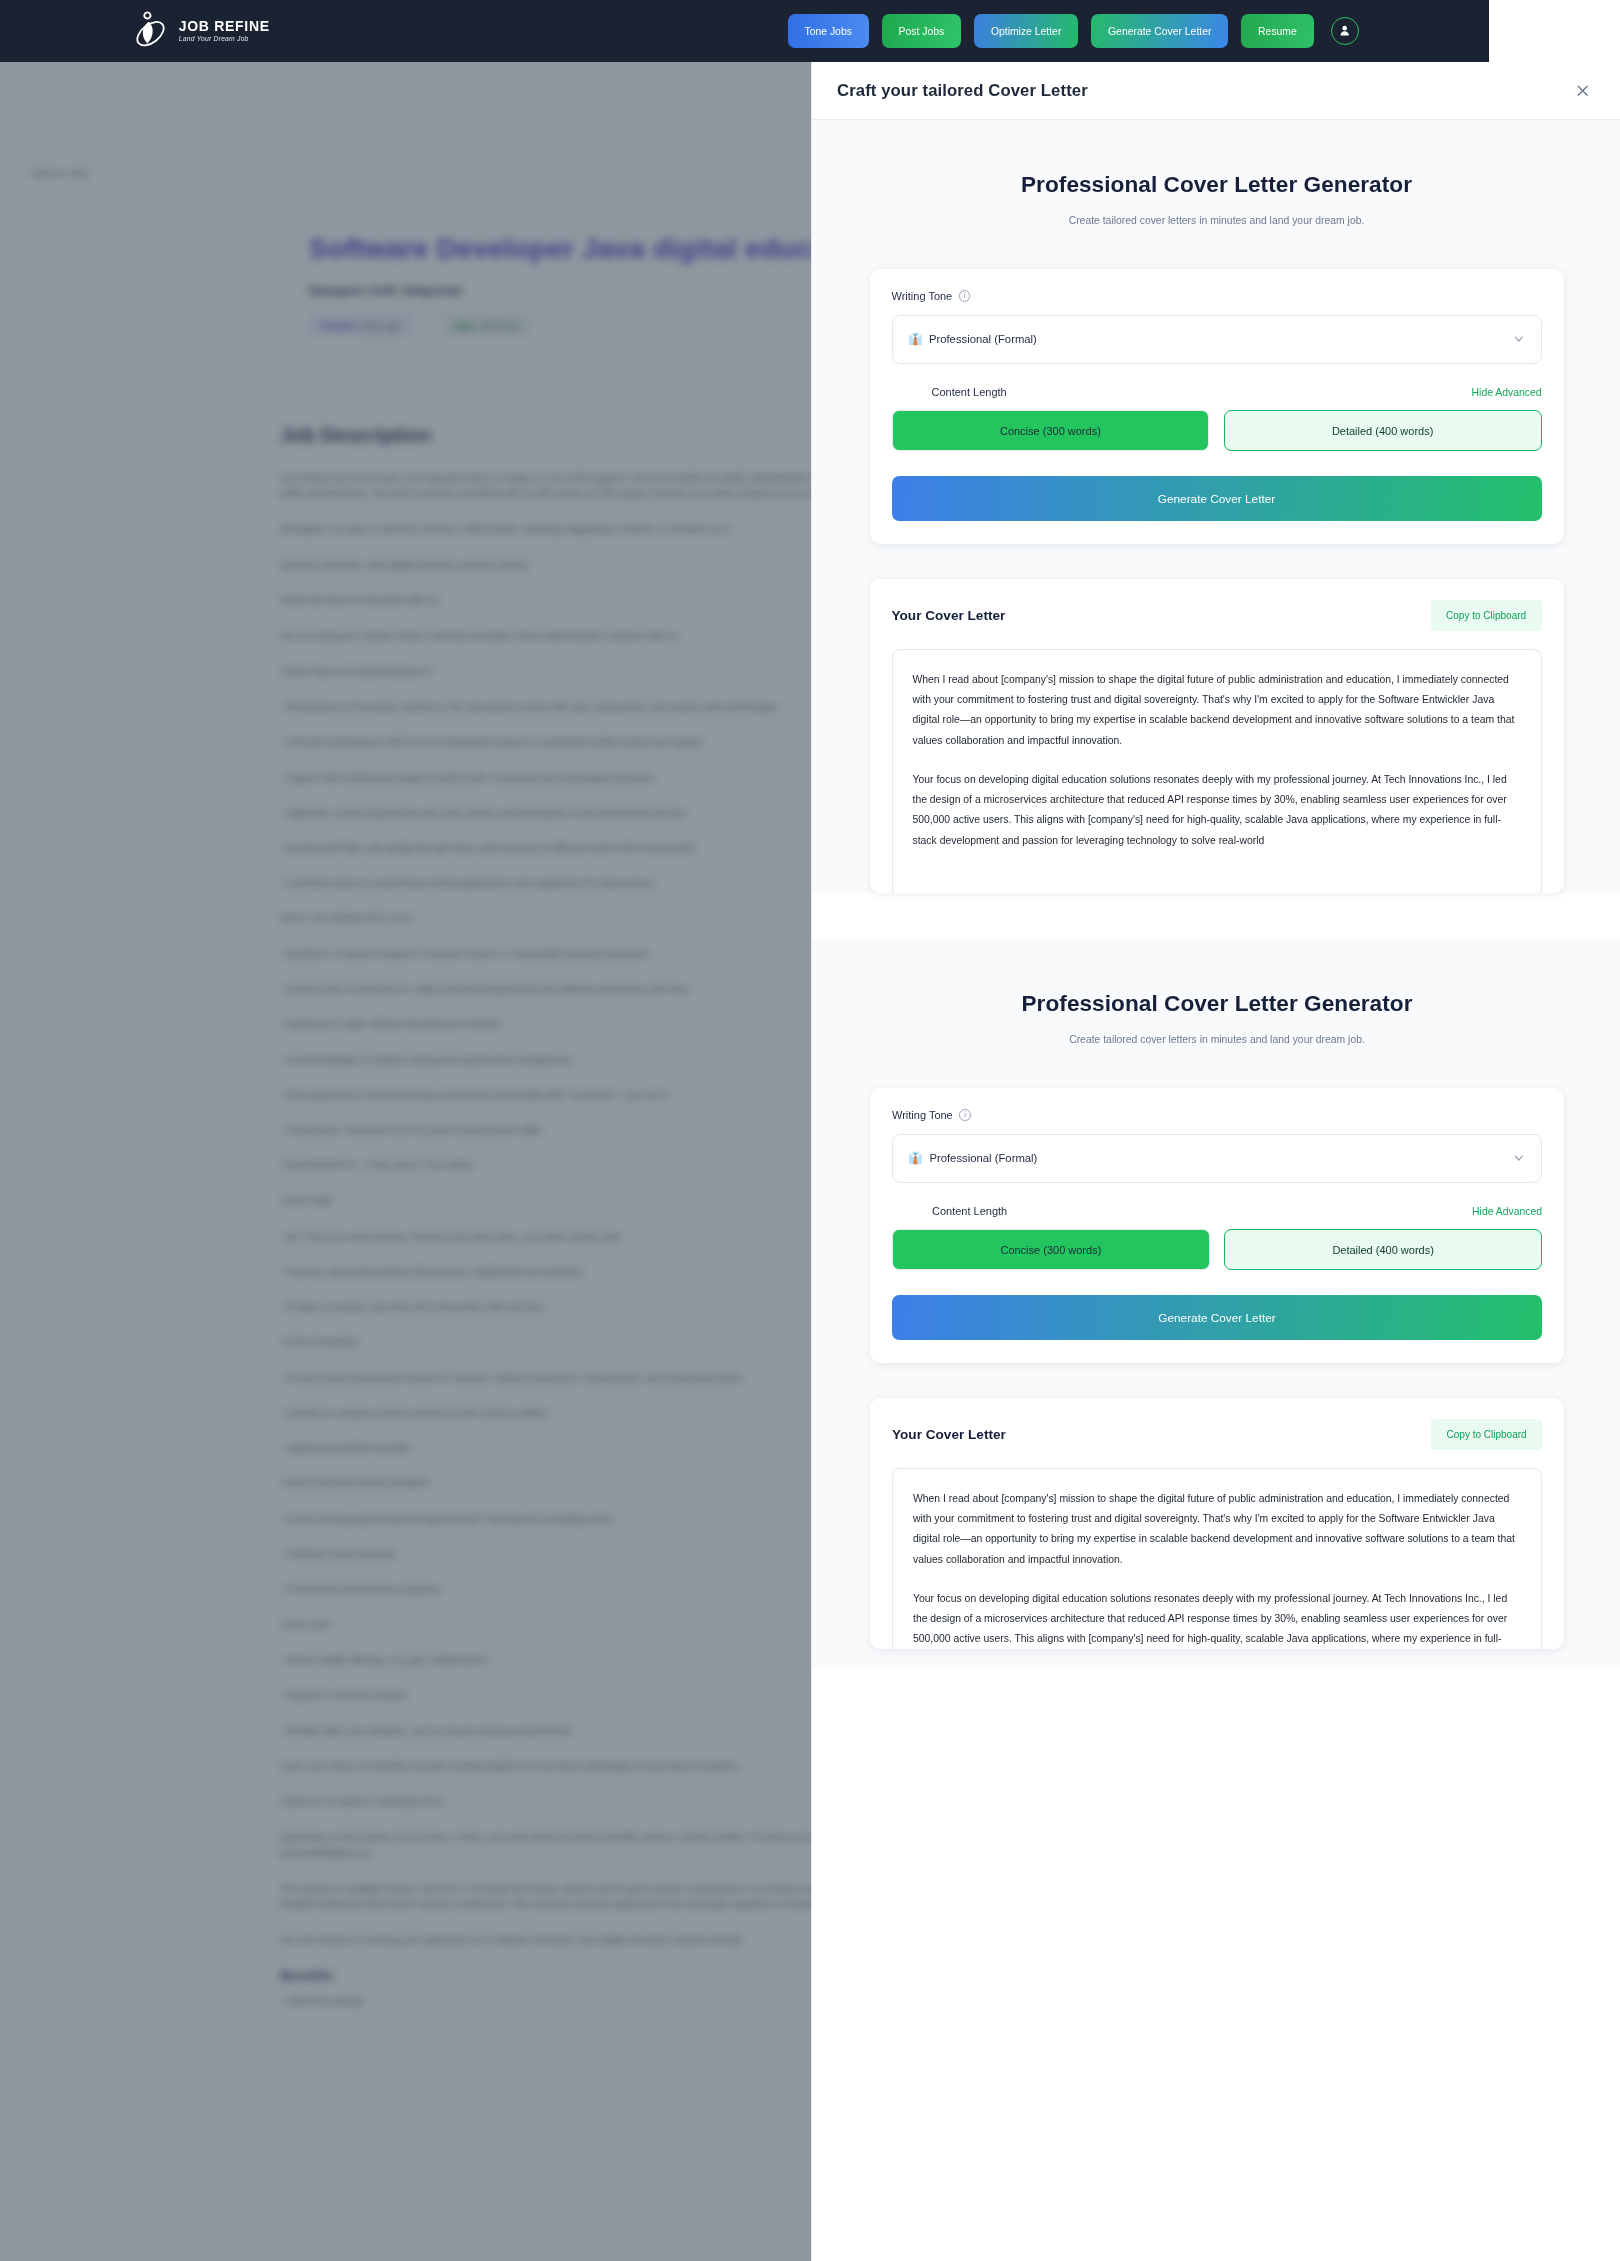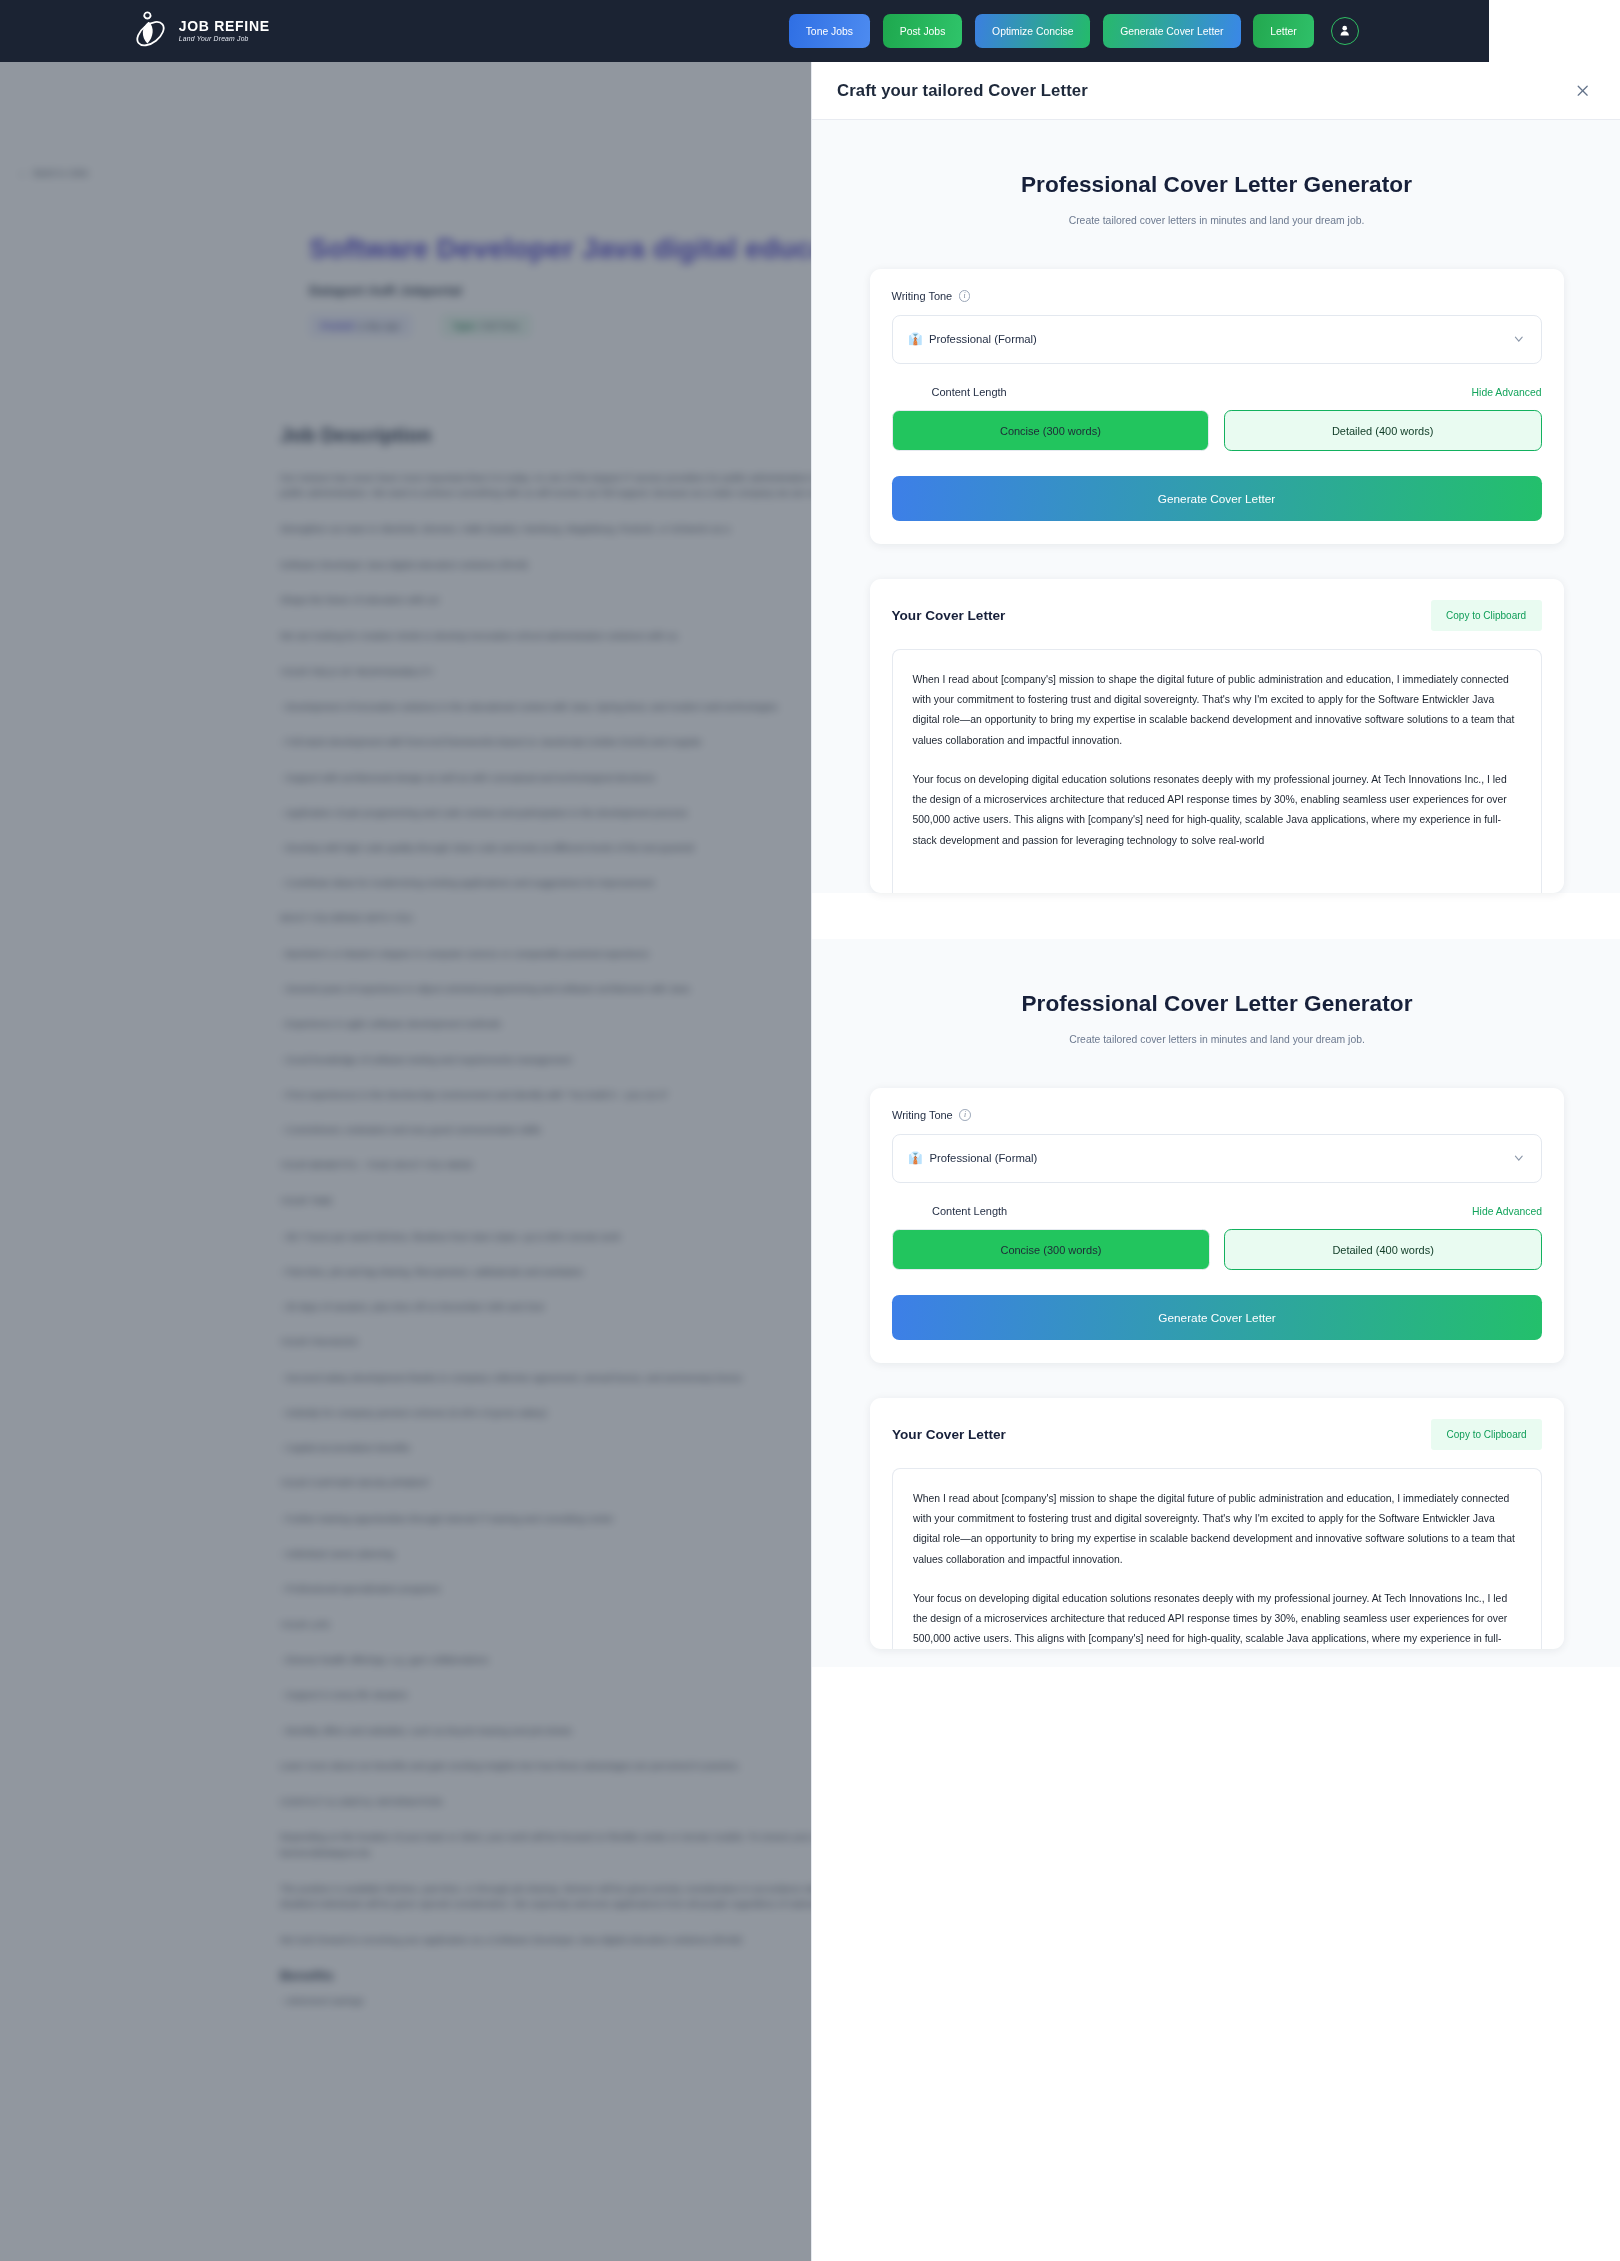--- a/index.html
+++ b/index.html
@@ -295,23 +295,23 @@
       </svg>
     </span>
     <span class="brand-text">
       <span class="brand-name">JOB REFINE</span>
       <span class="brand-tag">Land Your Dream Job</span>
     </span>
   </div>
   <div class="nav-actions">
     <button class="nav-btn blue">Tone Jobs</button>
     <button class="nav-btn green">Post Jobs</button>
-    <button class="nav-btn bg2">Optimize Concise</button>
+    <button class="nav-btn bg2">Optimize Letter</button>
     <button class="nav-btn gb2">Generate Cover Letter</button>
-    <button class="nav-btn green2">Letter</button>
+    <button class="nav-btn green2">Resume</button>
     <button class="avatar-btn">
       <svg viewBox="0 0 24 24" fill="#ffffff" xmlns="http://www.w3.org/2000/svg">
         <circle cx="12" cy="8" r="3.6"></circle>
         <path d="M5.5 19.5 a6.5 6.5 0 0 1 13 0 z"></path>
       </svg>
     </button>
   </div>
 </div>
 
 <div class="modal">

